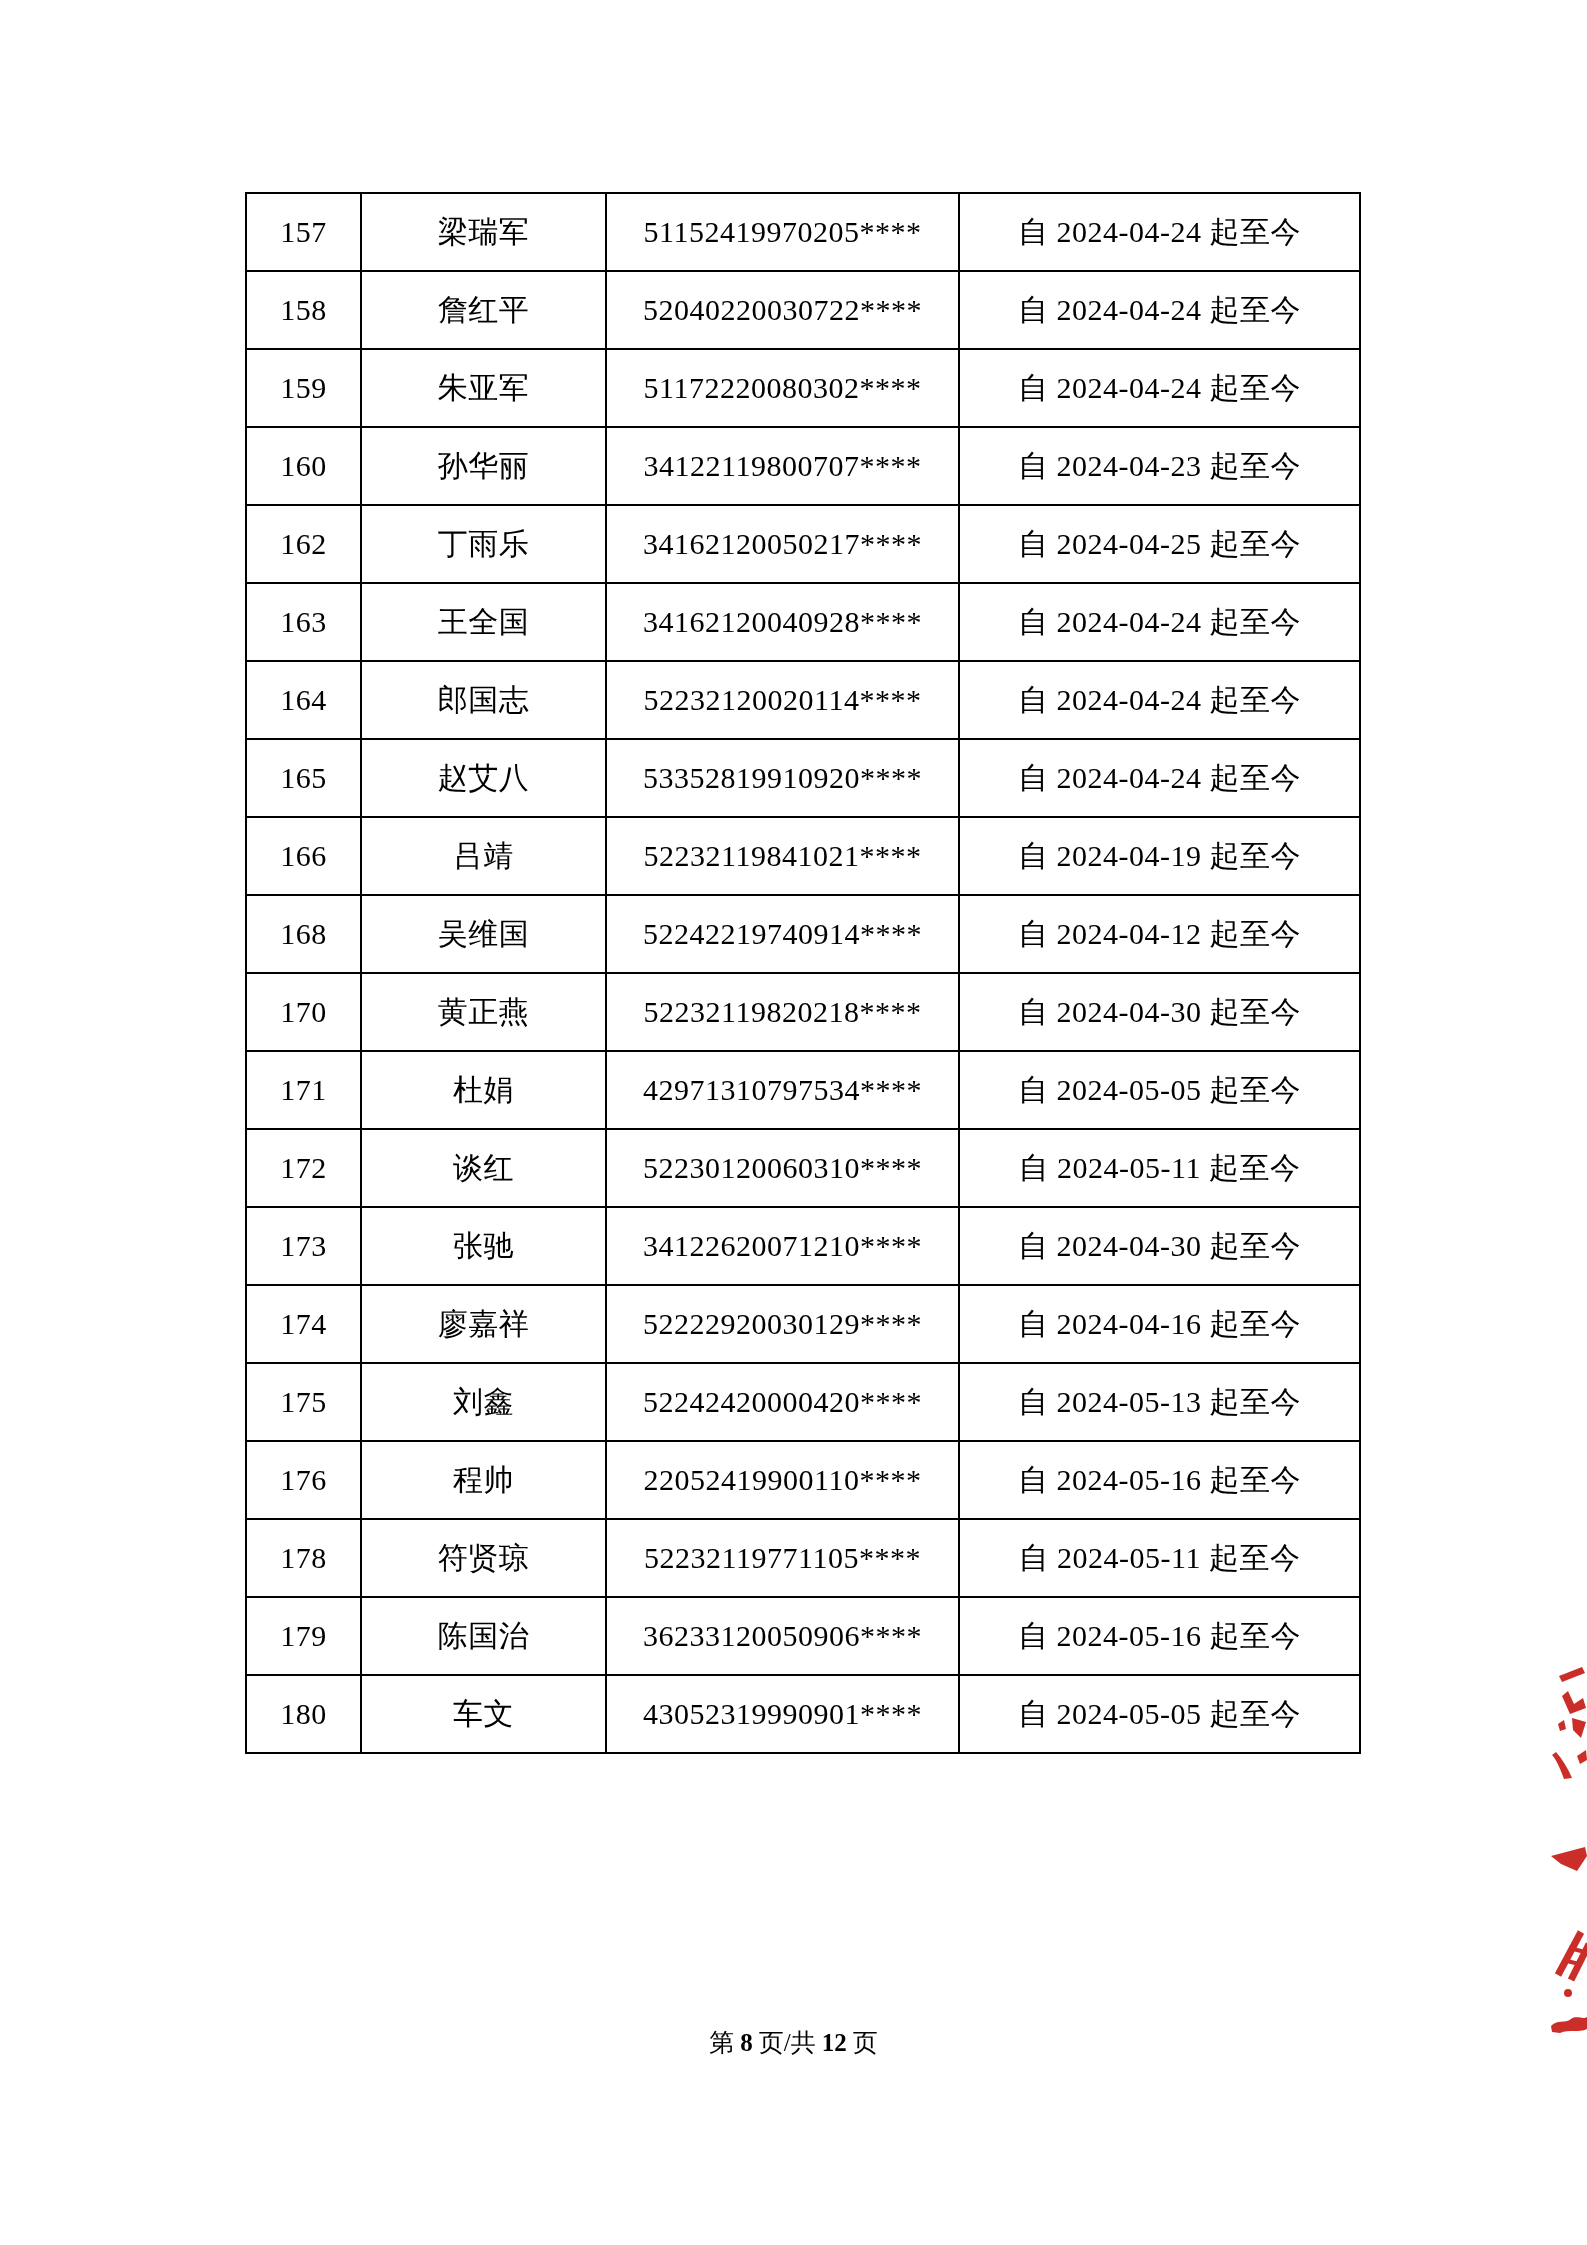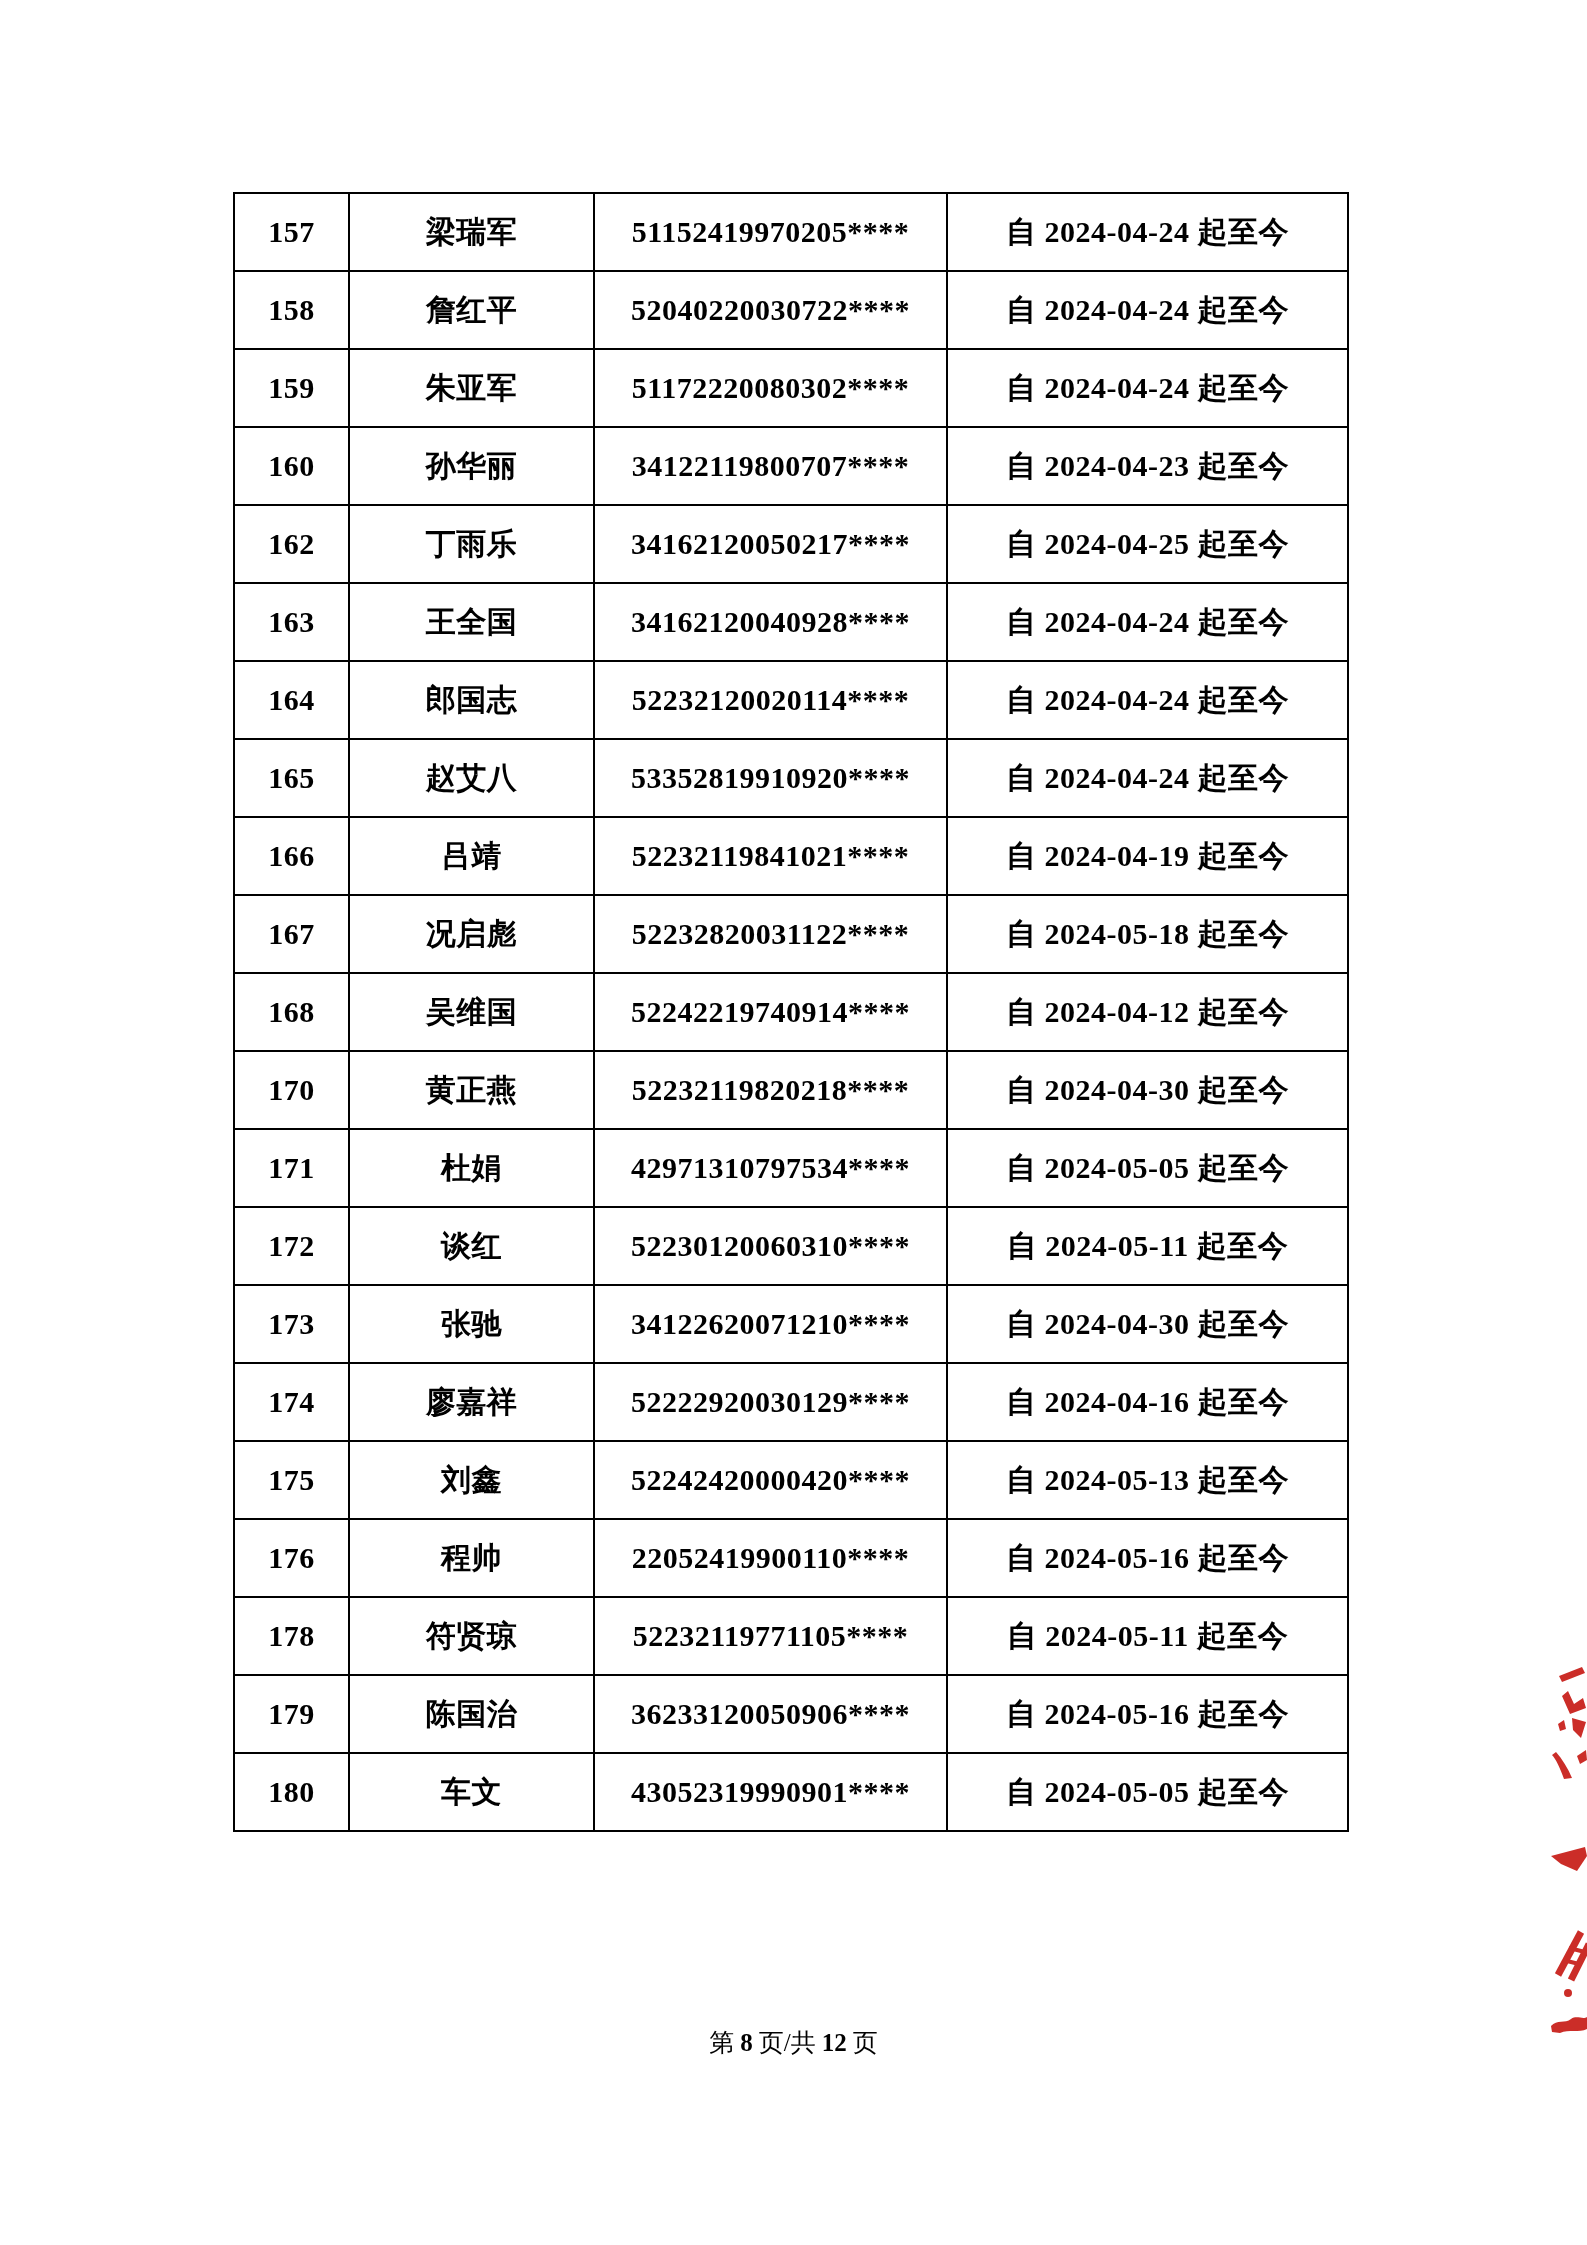--- a/index.html
+++ b/index.html
@@ -8,26 +8,25 @@
     width: 1587px;
     height: 2245px;
     background: #ffffff;
     font-family: "Liberation Serif", "DejaVu Serif", serif;
     color: #000000;
     overflow: hidden;
     margin: 0 auto;
   }
   table.roster {
     position: absolute;
-    left: 233px;
+    left: 245px;
     top: 192px;
     width: 1114px;
     border-collapse: collapse;
     table-layout: fixed;
-    font-weight: bold;
   }
   table.roster td {
     border: 2px solid #000000;
     height: 76px;
     padding: 0;
     text-align: center;
     vertical-align: middle;
     font-size: 30px;
     line-height: 1;
     letter-spacing: 0.5px;
@@ -118,26 +117,20 @@
       <td><span>53352819910920****</span></td>
       <td><span>自 2024-04-24 起至今</span></td>
     </tr>
         <tr class="roster-row">
       <td><span>166</span></td>
       <td><span>吕靖</span></td>
       <td><span>52232119841021****</span></td>
       <td><span>自 2024-04-19 起至今</span></td>
     </tr>
         <tr class="roster-row">
-      <td><span>167</span></td>
-      <td><span>况启彪</span></td>
-      <td><span>52232820031122****</span></td>
-      <td><span>自 2024-05-18 起至今</span></td>
-    </tr>
-        <tr class="roster-row">
       <td><span>168</span></td>
       <td><span>吴维国</span></td>
       <td><span>52242219740914****</span></td>
       <td><span>自 2024-04-12 起至今</span></td>
     </tr>
         <tr class="roster-row">
       <td><span>170</span></td>
       <td><span>黄正燕</span></td>
       <td><span>52232119820218****</span></td>
       <td><span>自 2024-04-30 起至今</span></td>

